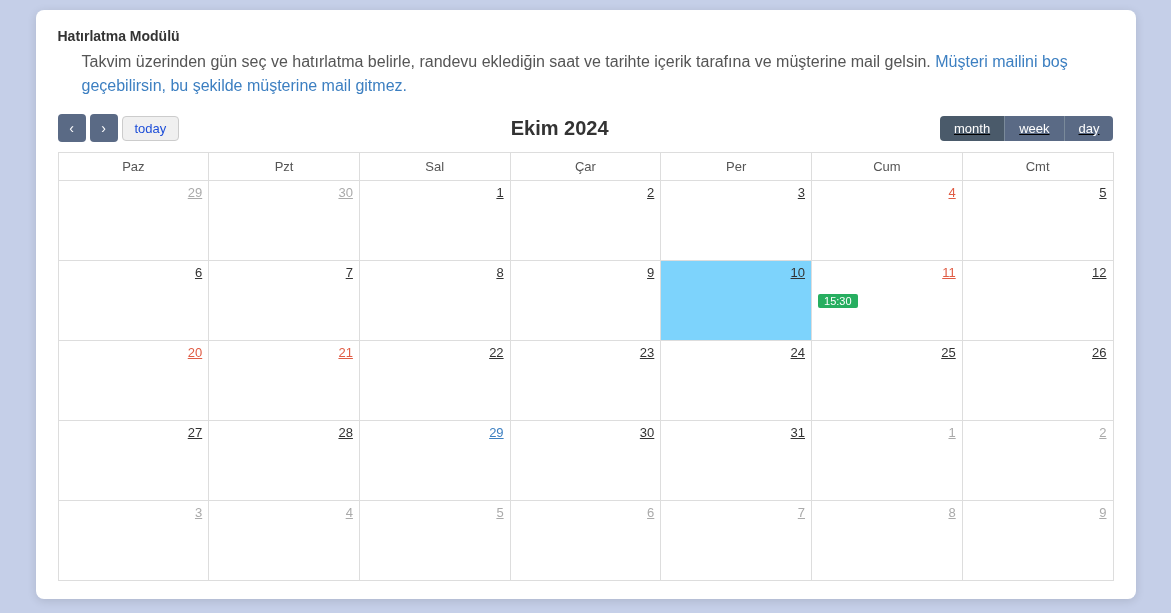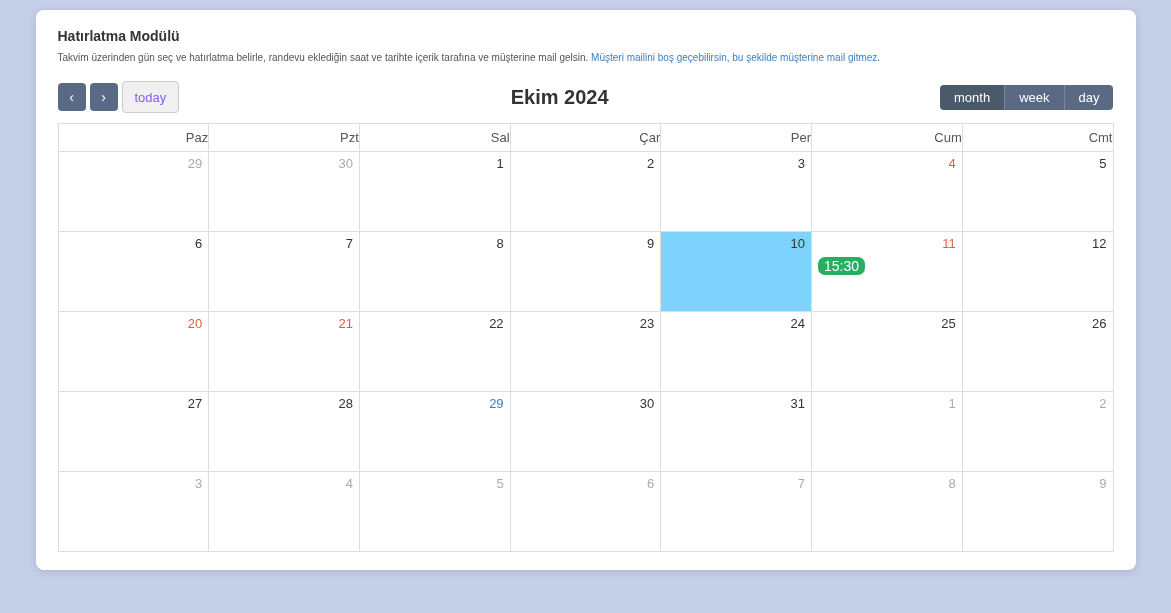--- a/index.html
+++ b/index.html
@@ -20,24 +20,25 @@
       max-width: 100%;
       box-shadow: 0 2px 10px rgba(0,0,0,0.12);
     }
     .module-title {
       font-size: 14px;
       font-weight: bold;
       color: #333;
       margin-bottom: 6px;
     }
     .module-desc {
-      font-size: 10px;
+      font-size: 16px;
       color: #555;
       line-height: 1.5;
       margin-bottom: 16px;
+      margin-left: 24px;
     }
     .module-desc a {
       color: #3c7fc1;
       text-decoration: none;
     }
     
     .cal-toolbar {
       display: flex;
       align-items: center;
       justify-content: space-between;
@@ -57,35 +58,36 @@
       border-radius: 4px;
       cursor: pointer;
       font-size: 14px;
       display: flex;
       align-items: center;
       justify-content: center;
     }
     .today-btn {
       background: #f0f0f0;
       border: 1px solid #ccc;
-      color: #8b5cf6;
+      color: #1d4ed8;
       padding: 4px 12px;
       border-radius: 4px;
       cursor: pointer;
       font-size: 13px;
-      height: 32px;
+      height: 25px;
     }
     .cal-title {
       font-size: 20px;
       font-weight: bold;
       color: #333;
     }
     .view-btns {
       display: flex;
       gap: 0;
+      text-decoration: underline;
     }
     .view-btn {
       background: #5a6a85;
       border: none;
       color: #fff;
       padding: 5px 14px;
       cursor: pointer;
       font-size: 13px;
       border-right: 1px solid #7a8a9a;
     }
@@ -95,63 +97,64 @@
       background: #4a5a6a;
     }
     
     .cal-grid {
       width: 100%;
       border-collapse: collapse;
     }
     .cal-grid th {
       border: 1px solid #ddd;
       padding: 6px 0;
-      text-align: right;
+      text-align: center;
       font-size: 13px;
       font-weight: normal;
       color: #555;
       background: #fff;
     }
     .cal-grid td {
       border: 1px solid #ddd;
       vertical-align: top;
       width: calc(100%/7);
       height: 80px;
       padding: 4px 6px;
       position: relative;
     }
     .day-num {
       font-size: 13px;
       color: #333;
       display: block;
       text-align: right;
+      text-decoration: underline;
     }
     .day-num.other-month {
       color: #aaa;
     }
     .day-num.red {
       color: #e05c44;
     }
     .day-num.blue {
       color: #3c7fc1;
     }
     .today-cell {
       background: #eef4fd;
     }
     .highlight-cell {
       background: #7dd3fc;
     }
     .event-badge {
       display: inline-block;
       background: #27ae60;
       color: #fff;
-      font-size: 14px;
-      border-radius: 7px;
+      font-size: 11px;
+      border-radius: 2px;
       padding: 1px 6px;
-      margin-top: 6px;
+      margin-top: 14px;
       cursor: pointer;
     }
   </style>
 </head>
 <body>
 
 <div class="container">
   <div class="module-title">Hatırlatma Modülü</div>
   <div class="module-desc">
     <span>Takvim üzerinden gün seç ve hatırlatma belirle, randevu eklediğin saat ve tarihte içerik tarafına ve müşterine mail gelsin.</span>

